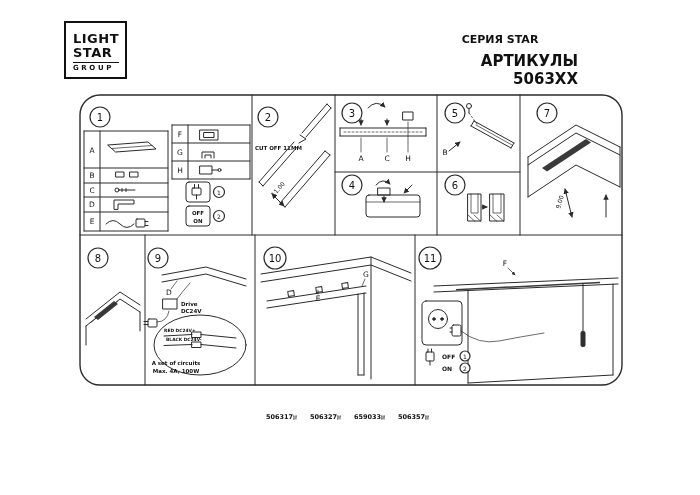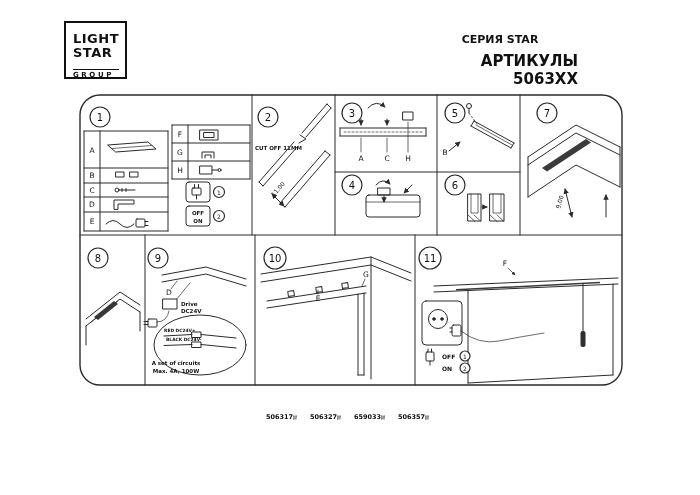--- a/index.html
+++ b/index.html
@@ -1,21 +1,21 @@
 <!DOCTYPE html>
 <html><head>
 <meta charset="utf-8">
 <style>
   *{margin:0;padding:0;box-sizing:border-box}
   html,body{width:700px;height:495px}
   body{background:#fff;font-family:"DejaVu Sans","Liberation Sans",sans-serif;color:#111;position:relative;overflow:hidden}
   .abs{position:absolute}
   .logo{left:64px;top:21px;width:63px;height:58px;border:2.5px solid #111;padding:9px 0 0 7px}
   .logo .l1{font-size:13px;font-weight:bold;letter-spacing:.5px;line-height:14px}
-  .logo .l3{font-size:7px;font-weight:bold;letter-spacing:2.6px;margin-top:9px;border-top:1.5px solid #111;padding-top:1px;width:46px}
+  .logo .l3{font-size:7px;font-weight:bold;letter-spacing:2.6px;margin-top:2px;border-top:1.5px solid #111;padding-top:1px;width:46px}
   .title{left:148px;top:27px;font-size:13.5px;font-weight:bold;line-height:19px;letter-spacing:.2px}
   .series{left:422px;top:33px;width:156px;text-align:center;font-size:11px;font-weight:bold}
   .articles{left:422px;top:52px;width:156px;text-align:right;font-size:15px;font-weight:bold}
   .qr-row{left:266px;top:403px;display:flex;gap:13px}
   .qr-item{display:flex;flex-direction:row;align-items:center;width:31px}
   .qr-label{font-size:6.5px;font-weight:bold;margin-bottom:2px;white-space:nowrap}
   .qr-svg{width:29px;height:29px;display:block}
   svg text{fill:#111;stroke:none}
   .t10{font-size:10px}
   .t7{font-size:7.5px}

